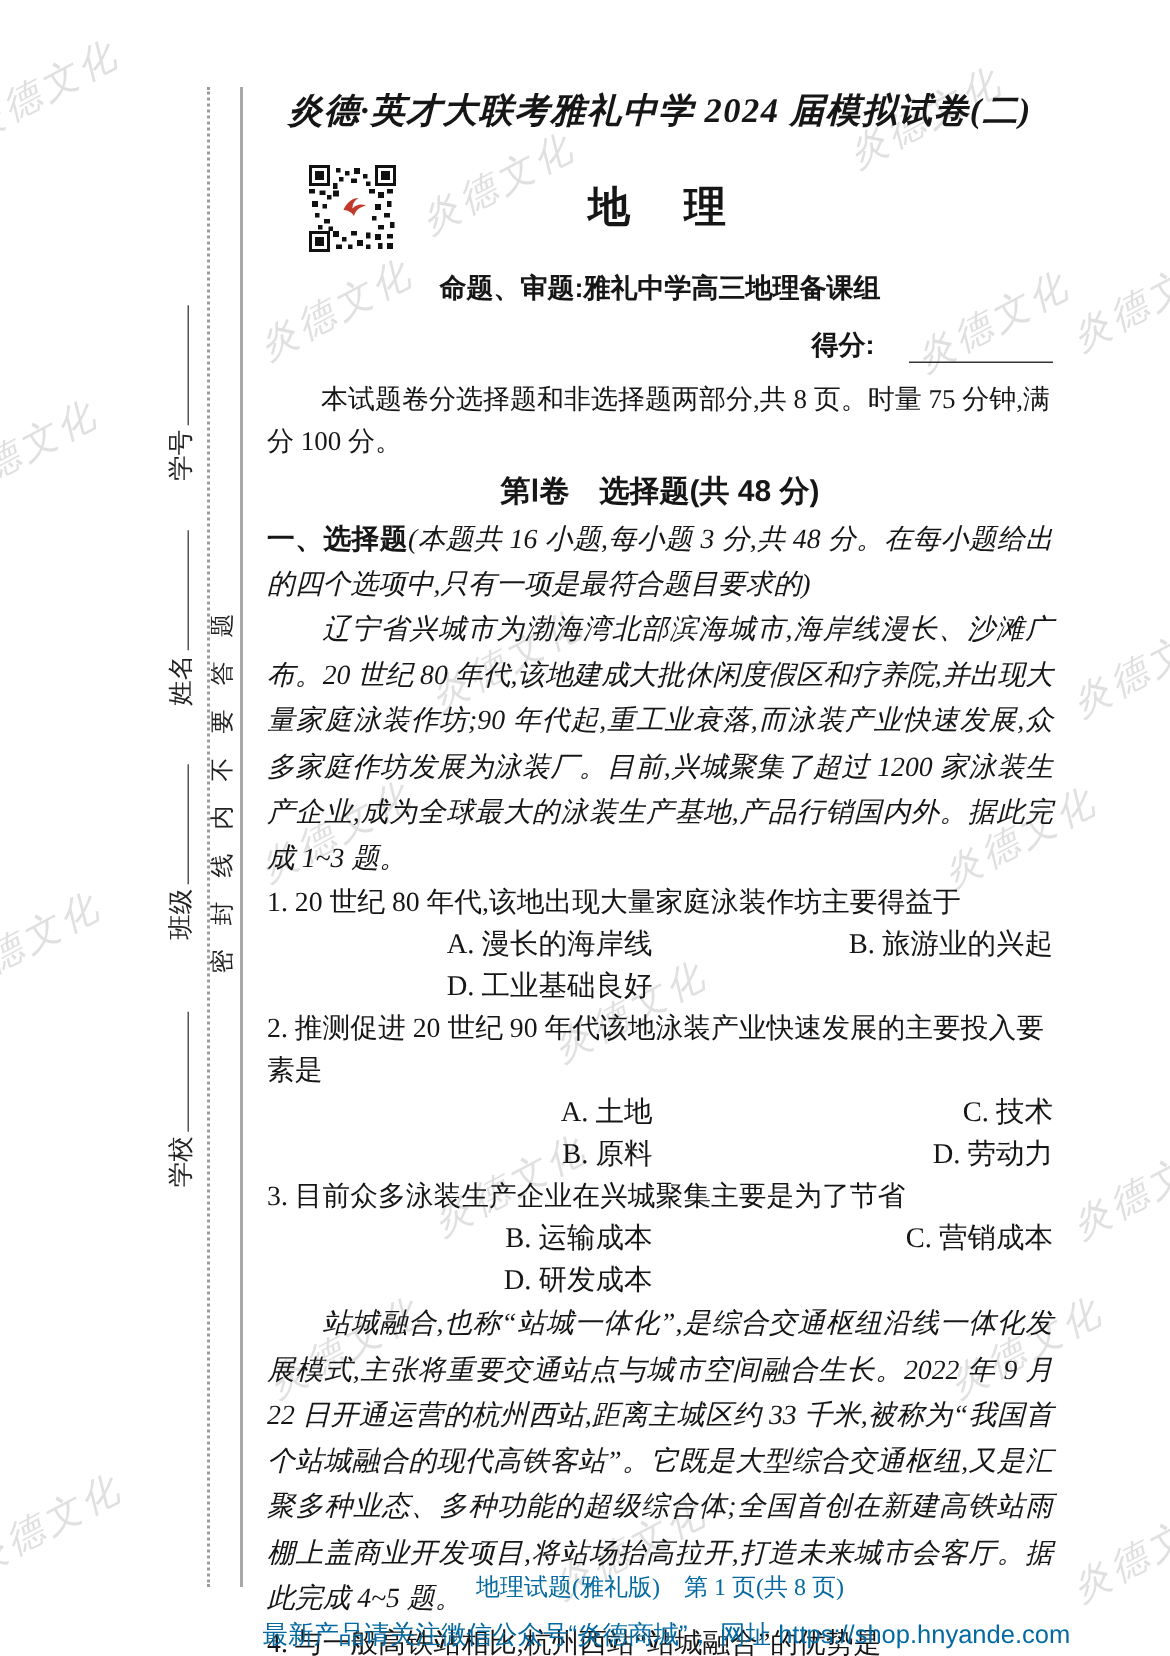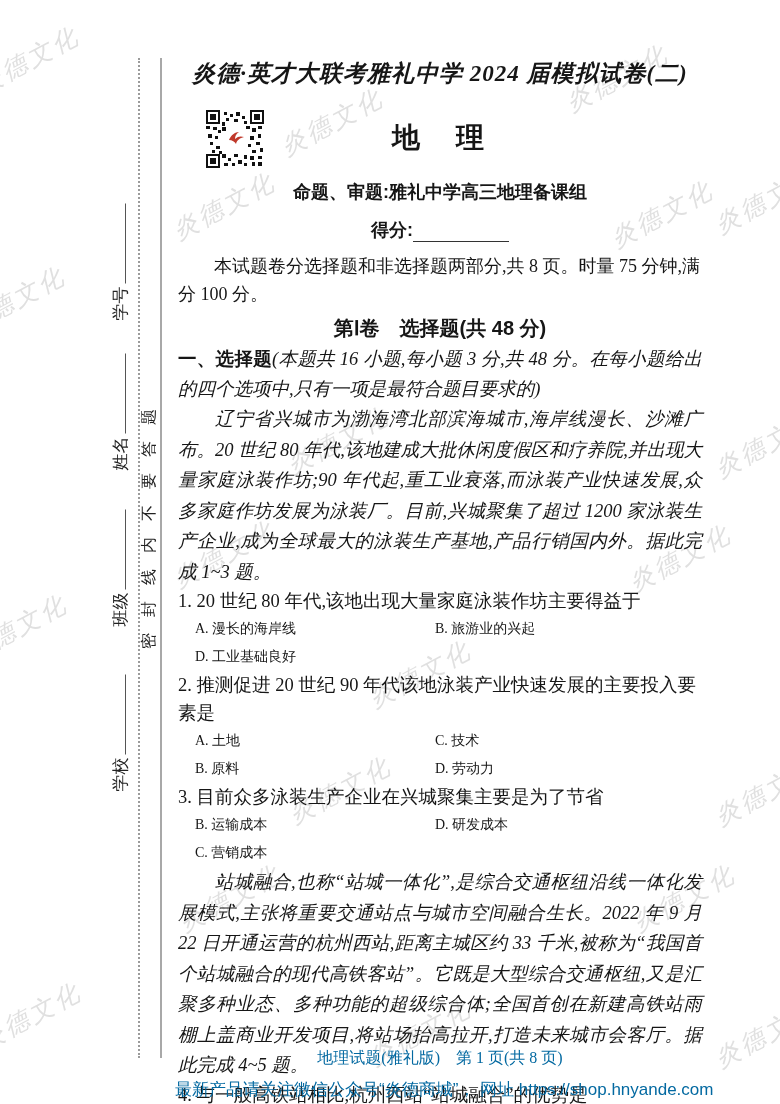--- a/index.html
+++ b/index.html
@@ -22,34 +22,34 @@
       transform:translate(-50%,-50%) rotate(-90deg);letter-spacing:16px;white-space:nowrap;}
   
   .content{position:absolute;left:178px;top:58px;width:524px;}
   .exam-title{text-align:center;font-size:23px;font-weight:bold;font-style:italic;
       letter-spacing:1px;height:28px;}
   .qr{position:absolute;left:28px;top:52px;width:58px;height:58px;}
   .subject{text-align:center;font-size:28px;font-weight:bold;margin-top:30px;
       line-height:44px;letter-spacing:4px;font-family:"Liberation Sans",sans-serif;}
   .authors{text-align:center;font-size:18px;font-weight:bold;margin-top:20px;
       line-height:24px;font-family:"Liberation Sans",sans-serif;}
-  .score-row{display:flex;justify-content:center;align-items:flex-end;margin-top:12px;
-      height:26px;font-size:18px;font-weight:bold;font-family:"Liberation Sans",sans-serif;}
+  .score-row{display:flex;justify-content:flex-end;align-items:flex-end;margin-top:12px;
+      height:26px;font-size:18px;font-weight:bold;font-family:"Liberation Sans",sans-serif;gap:23px;}
   .score-blank{width:96px;border-bottom:1.5px solid #333;height:22px;}
   .intro{margin-top:10px;font-size:18px;line-height:28px;text-indent:2em;}
   .part-title{margin-top:6px;text-align:center;font-size:20px;font-weight:bold;
       line-height:28px;font-family:"Liberation Sans",sans-serif;}
   .section-head{margin-top:2px;font-size:18.5px;line-height:30px;text-align:justify;}
   .section-label{font-weight:bold;font-family:"Liberation Sans",sans-serif;margin-top:40px;}
   .section-desc{font-style:italic;}
   .passage{font-size:18.5px;line-height:30.5px;text-align:justify;text-indent:2em;
       font-style:italic;}
   .stem{font-size:18.5px;line-height:28px;}
   .opts{display:grid;grid-template-columns:240px 1fr;padding-left:17px;
-      font-size:14px;line-height:28px;}
+      font-size:19px;line-height:28px;text-align:right;}
   .footer-page{position:absolute;left:178px;top:1048px;width:524px;text-align:center;
       font-size:16px;color:#0369a1;}
   .promo{position:absolute;left:175px;top:1078px;font-size:17px;color:#0369a1;
       font-family:"Liberation Sans",sans-serif;}
 </style>
 </head>
 <body>
 
 <div class="page">
 
@@ -191,22 +191,22 @@
         <span>C. 技术</span>
         <span>B. 原料</span>
         <span>D. 劳动力</span>
       </div>
     </div>
 
     <div class="question">
       <div class="stem">3. 目前众多泳装生产企业在兴城聚集主要是为了节省</div>
       <div class="opts">
         <span>B. 运输成本</span>
+        <span>C. 营销成本</span>
         <span>D. 研发成本</span>
-        <span>C. 营销成本</span>
       </div>
     </div>
 
     <div class="passage">站城融合,也称“站城一体化”,是综合交通枢纽沿线一体化发展模式,主张将重要交通站点与城市空间融合生长。2022 年 9 月 22 日开通运营的杭州西站,距离主城区约 33 千米,被称为“我国首个站城融合的现代高铁客站”。它既是大型综合交通枢纽,又是汇聚多种业态、多种功能的超级综合体;全国首创在新建高铁站雨棚上盖商业开发项目,将站场抬高拉开,打造未来城市会客厅。据此完成 4~5 题。</div>
 
     <div class="question">
       <div class="stem">4. 与一般高铁站相比,杭州西站“站城融合”的优势是</div>
 
     </div>
 

